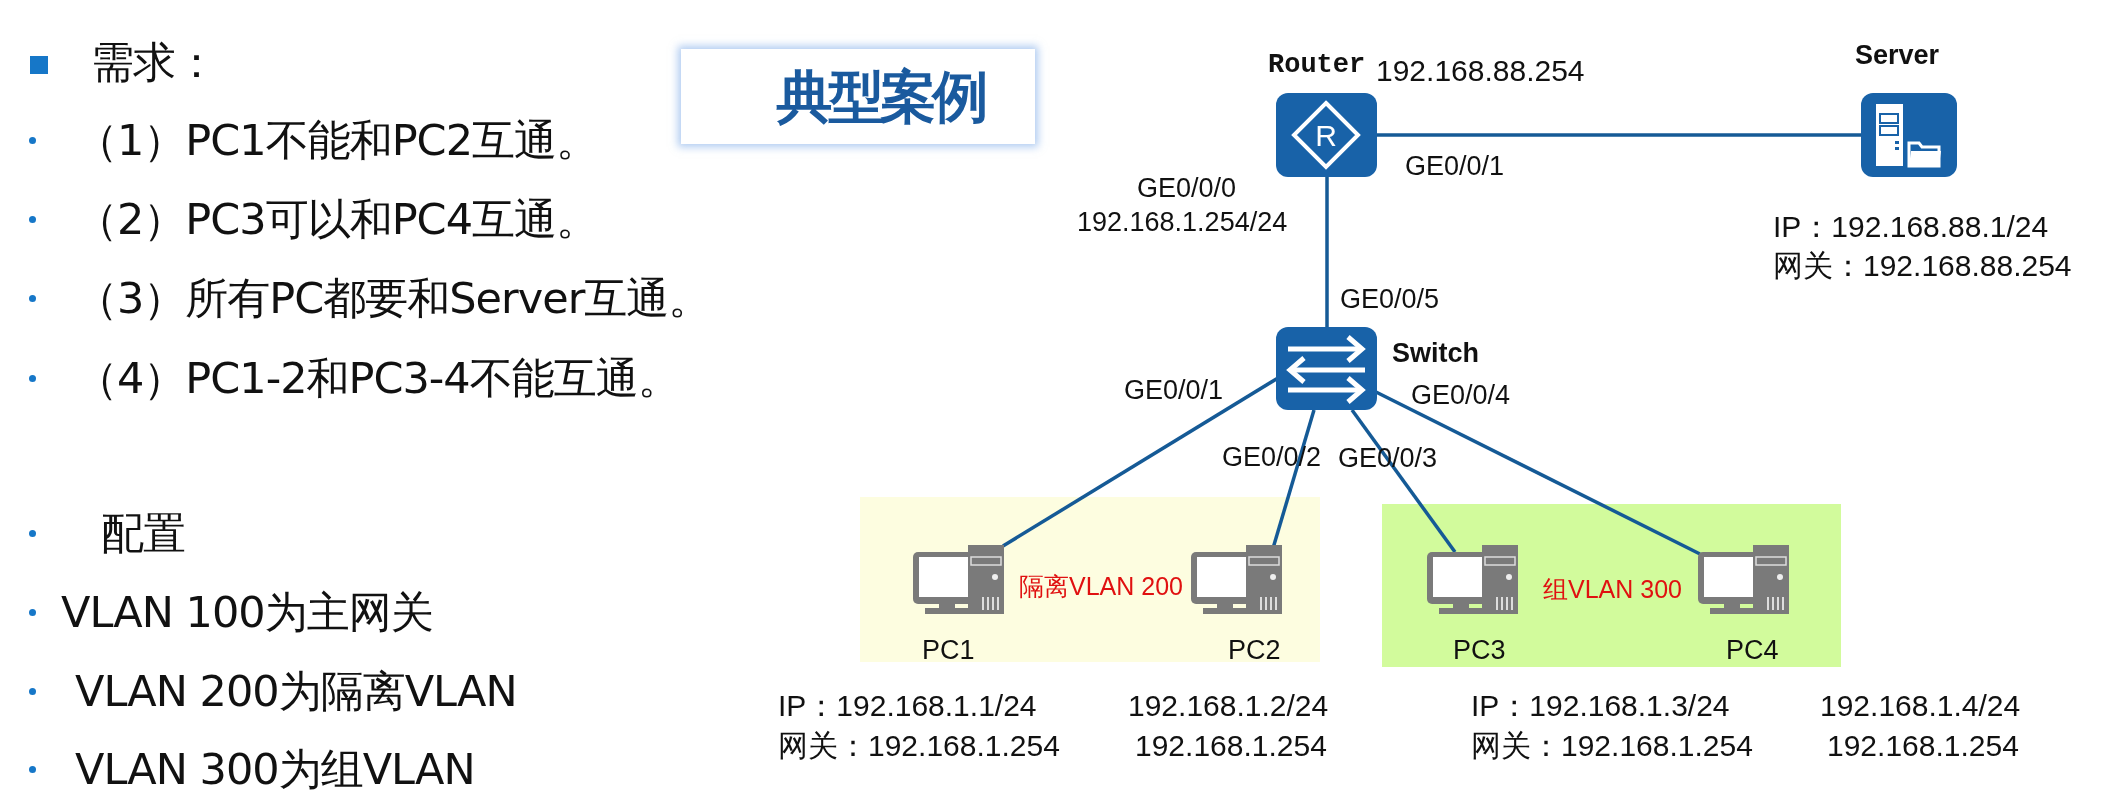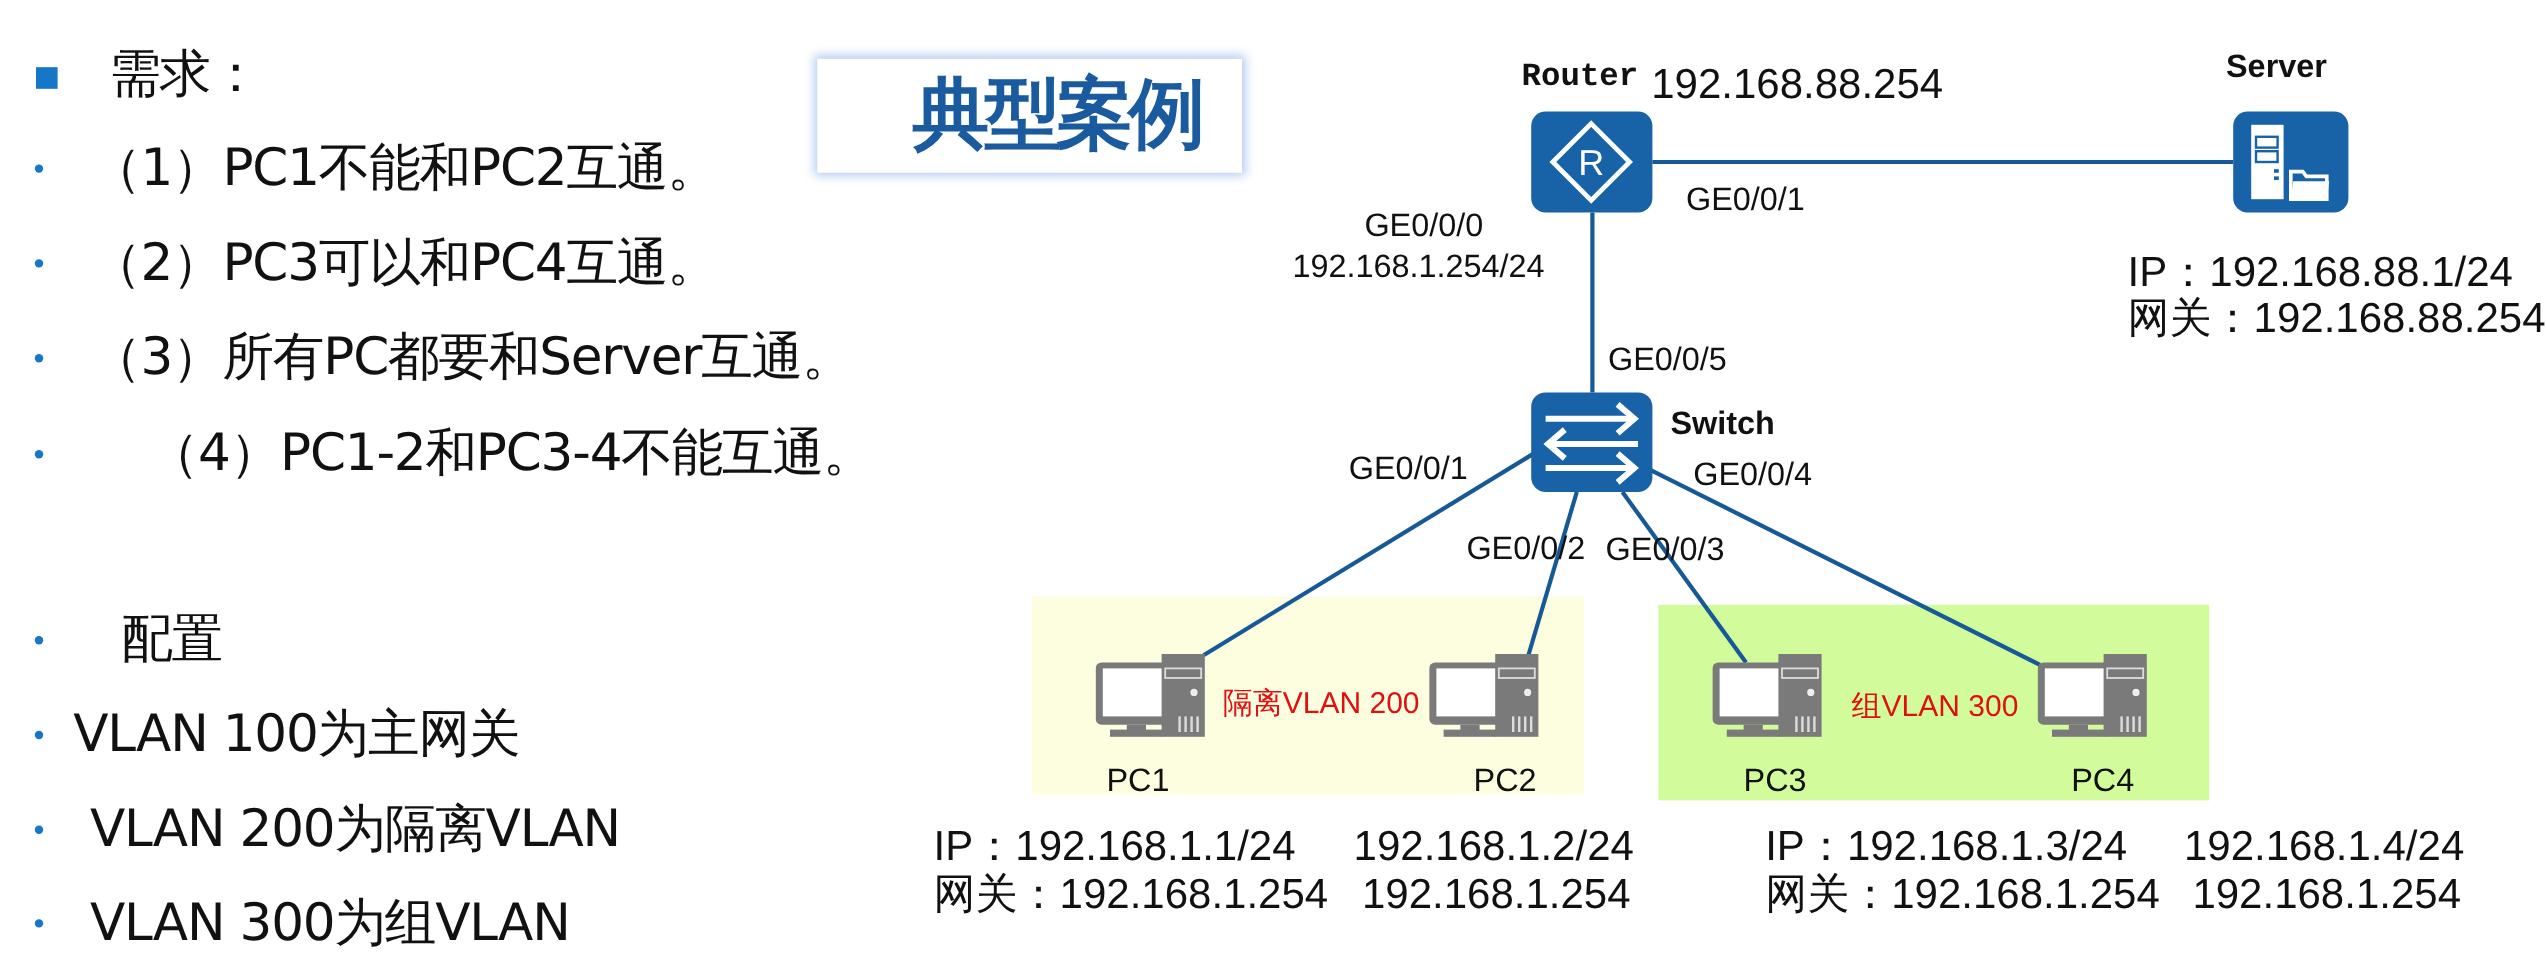--- a/index.html
+++ b/index.html
@@ -10,47 +10,47 @@
   
   .sq-bullet { position:absolute; left:30px; top:56px; width:18px; height:18px; background:#1677c8; }
   .dot { position:absolute; left:29px; width:7px; height:7px; border-radius:50%; background:#1677c8; }
   .ltxt { position:absolute; font-size:43px; line-height:50px; color:#111;
           font-family:"DejaVu Sans", sans-serif; letter-spacing:-1px; }
 
   
   .title-box { position:absolute; left:681px; top:49px; width:354px; height:95px; background:#fff;
                box-shadow:0 0 8px 3px rgba(110,160,230,0.55); }
   .title-text { position:absolute; left:0; top:0; width:399px; height:95px; line-height:95px;
-                text-align:center; font-size:64px; font-weight:bold; color:#1a5a9e;
+                text-align:center; font-size:56px; font-weight:bold; color:#1a5a9e;
                 font-family:"DejaVu Sans", sans-serif; letter-spacing:-4px; }
 
   
   .lbl { position:absolute; font-family:"Liberation Sans", sans-serif; font-size:27px; line-height:30px; color:#111; white-space:nowrap; }
   .lbl-b { font-weight:bold; font-size:27px; }
-  .lbl-ip { font-size:35px; }
+  .lbl-ip { font-size:30px; }
   .lbl-red { color:#e01010; font-size:25px; }
   .zone-yellow { position:absolute; left:860px; top:497px; width:460px; height:165px; background:#fdfde0; }
   .zone-green { position:absolute; left:1382px; top:504px; width:459px; height:163px; background:#d2fb9c; }
   .dev { position:absolute; border-radius:12px; background:#1862a8; }
   svg.links { position:absolute; left:0; top:0; }
 </style>
 </head>
 <body>
 
 <div class="sq-bullet"></div>
 <div class="ltxt" style="left:75px; top:37px;margin-left:16px;">需求：</div>
 
 <div class="dot" style="top:137px;"></div>
 <div class="ltxt" style="left:75px; top:115px;">（1）PC1不能和PC2互通。</div>
 <div class="dot" style="top:216px;"></div>
 <div class="ltxt" style="left:75px; top:194px;">（2）PC3可以和PC4互通。</div>
 <div class="dot" style="top:295px;"></div>
 <div class="ltxt" style="left:75px; top:273px;">（3）所有PC都要和Server互通。</div>
 <div class="dot" style="top:375px;"></div>
-<div class="ltxt" style="left:75px; top:353px;margin-left:48px;">（4）PC1-2和PC3-4不能互通。</div>
+<div class="ltxt" style="left:75px; top:353px;">（4）PC1-2和PC3-4不能互通。</div>
 
 <div class="dot" style="top:530px;"></div>
 <div class="ltxt" style="left:75px; top:508px;margin-left:26px;">配置</div>
 <div class="dot" style="top:609px;"></div>
 <div class="ltxt" style="left:61px; top:587px;">VLAN 100为主网关</div>
 <div class="dot" style="top:688px;"></div>
 <div class="ltxt" style="left:75px; top:666px;">VLAN 200为隔离VLAN</div>
 <div class="dot" style="top:766px;"></div>
 <div class="ltxt" style="left:75px; top:744px;">VLAN 300为组VLAN</div>
 

